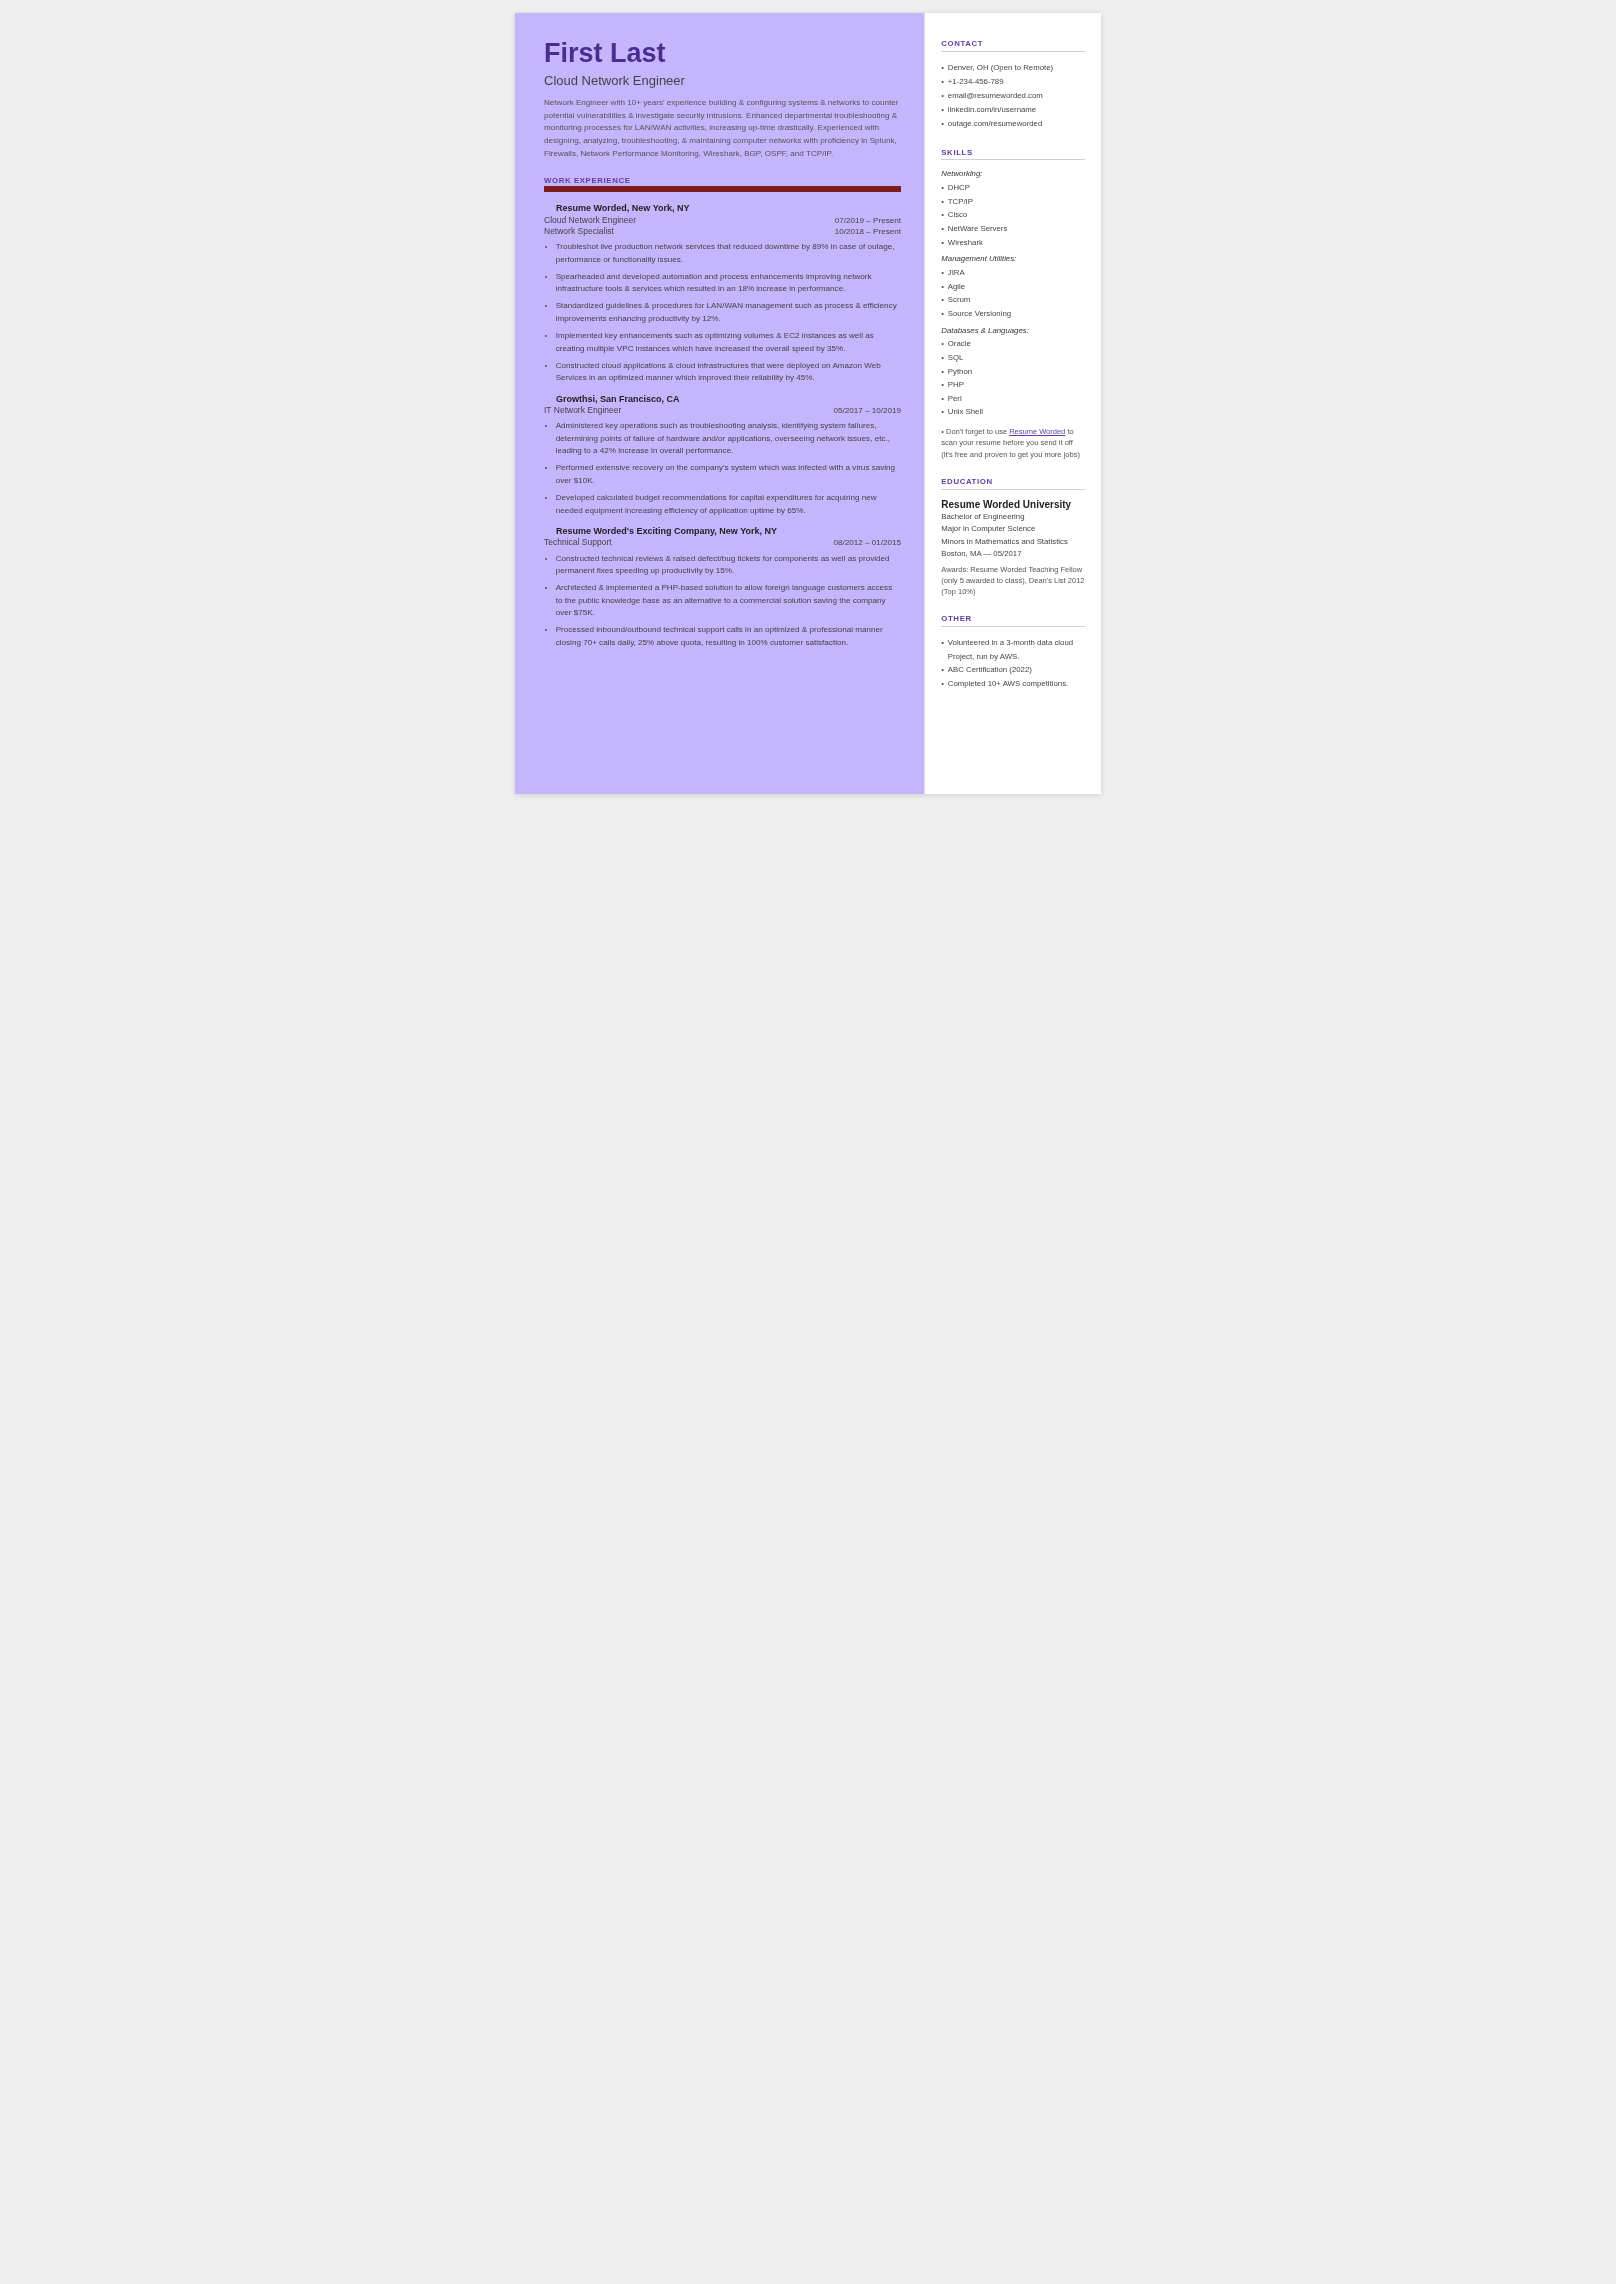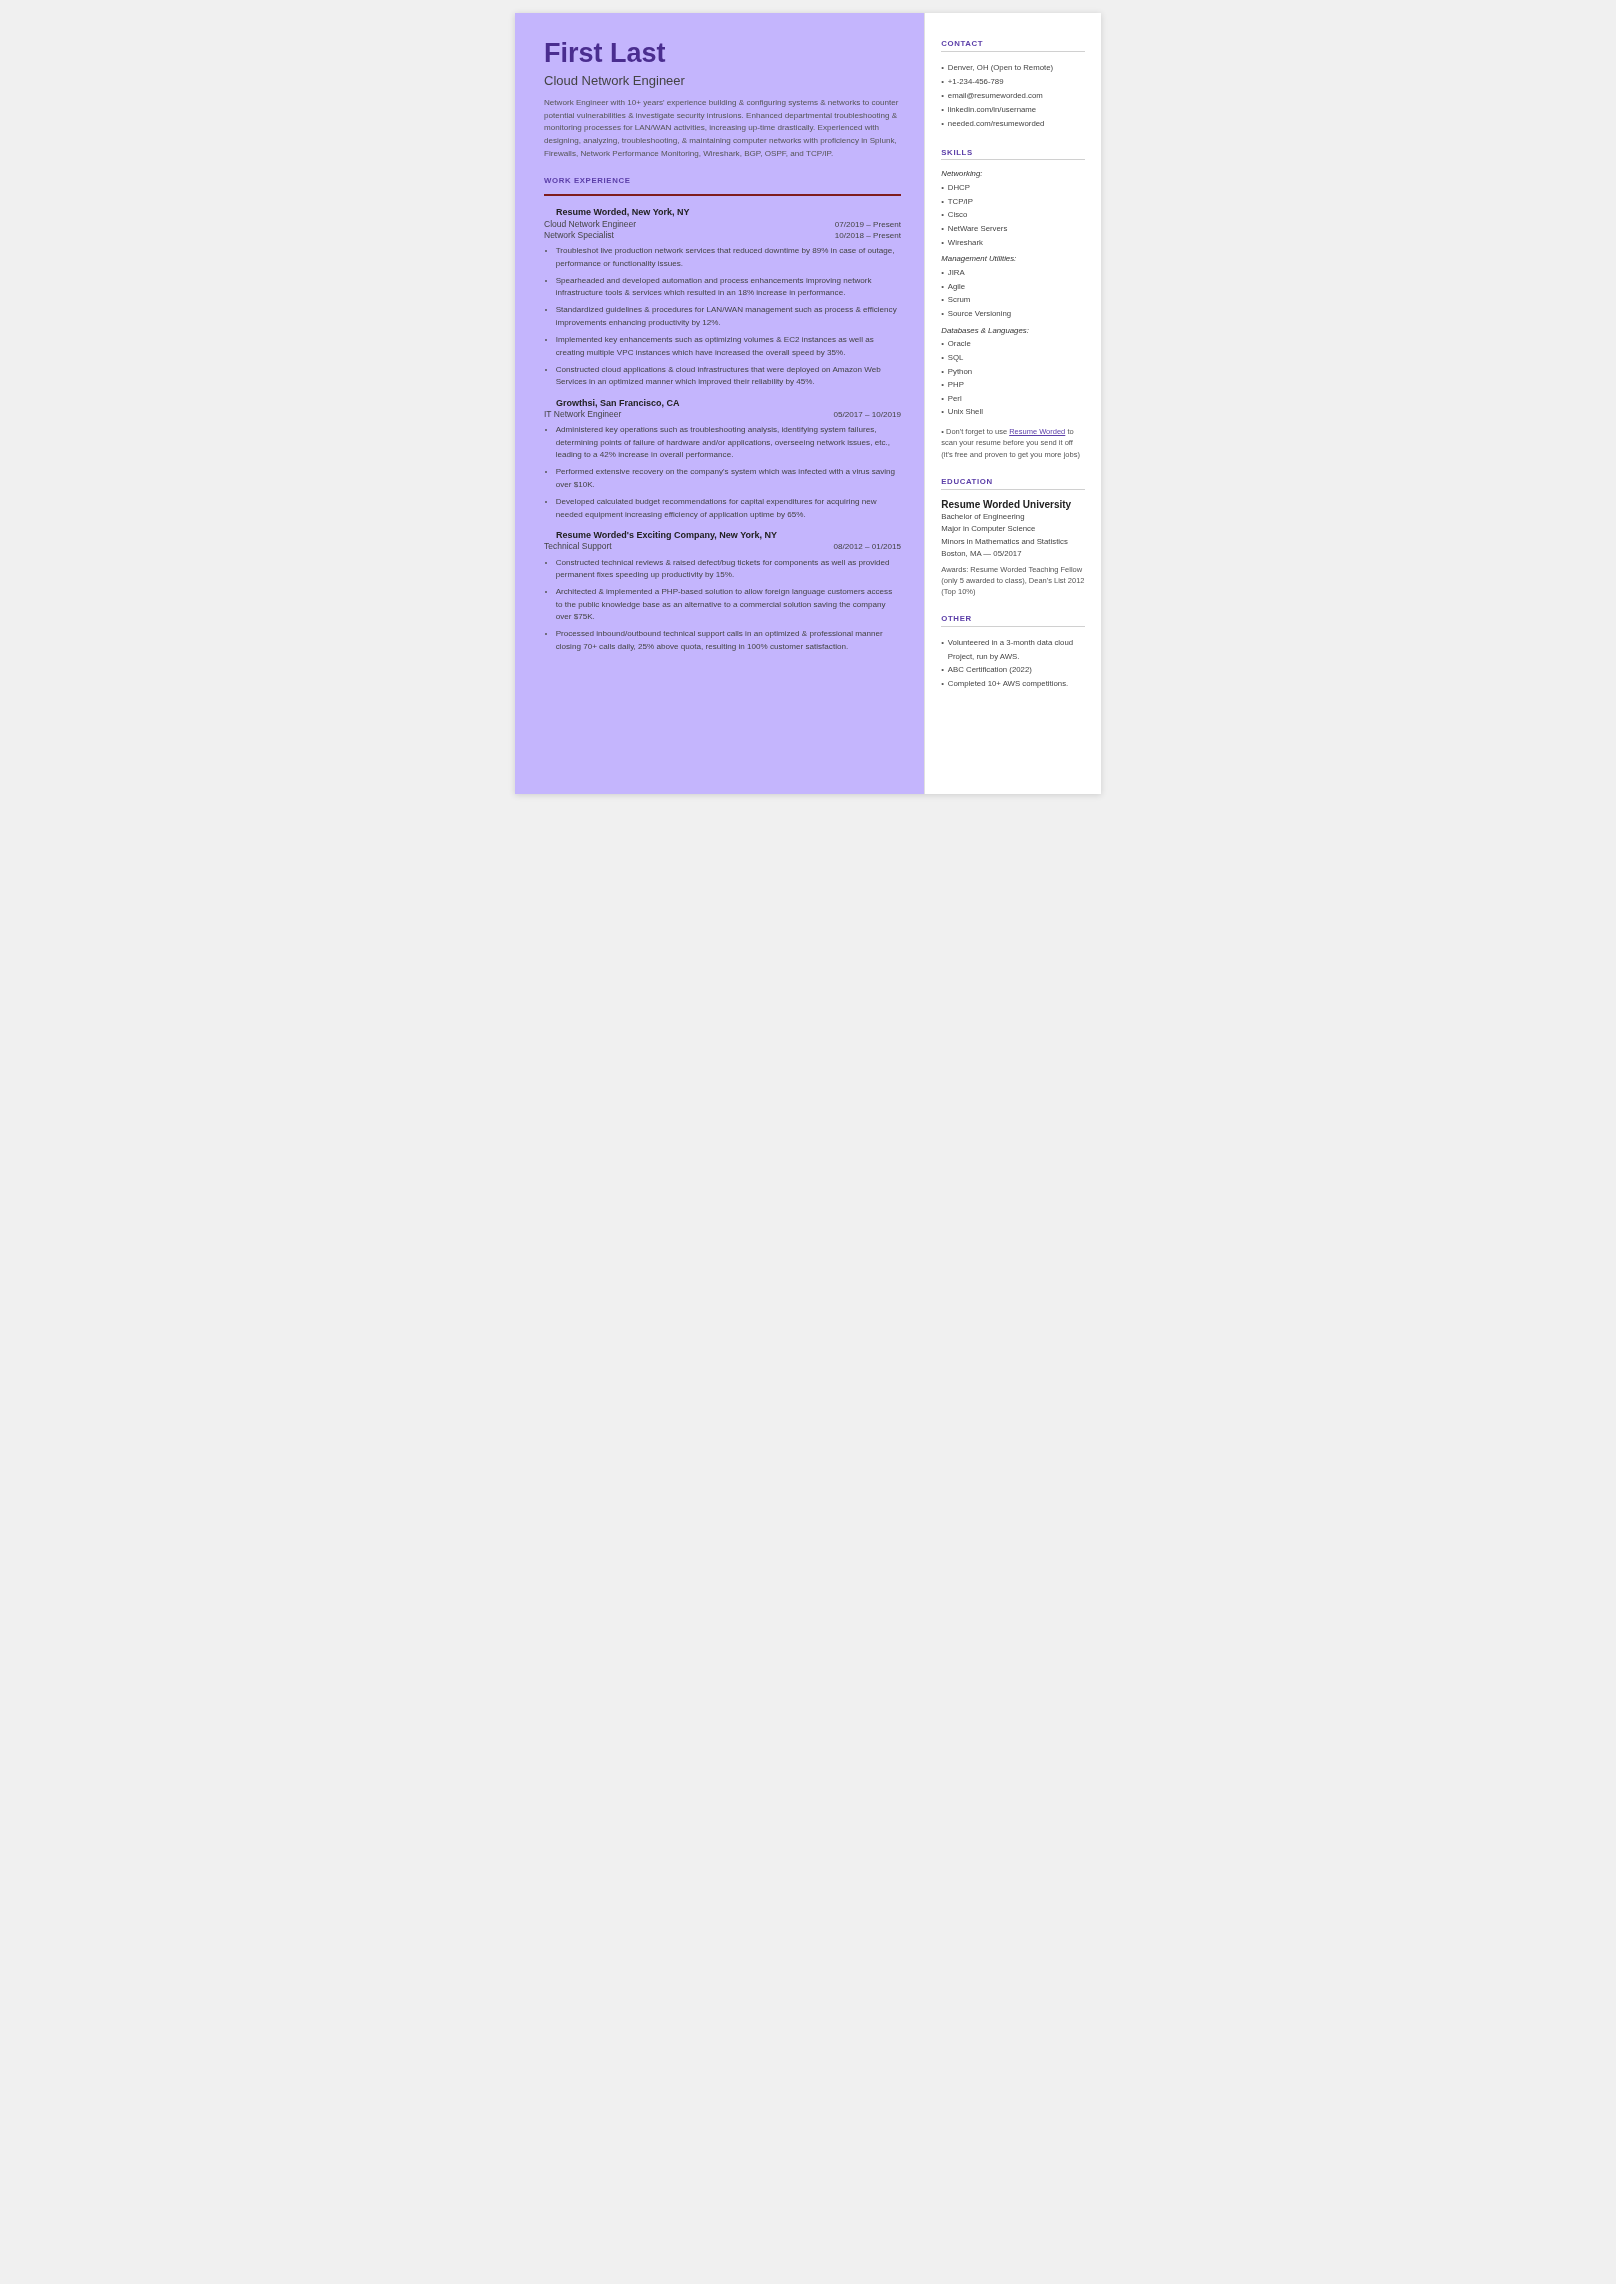--- a/index.html
+++ b/index.html
@@ -43,22 +43,22 @@
       color: #555;
       line-height: 1.6;
       margin-bottom: 14.3px;
     }
     .section-header {
       font-size: 7.8px;
       font-weight: 700;
       color: #5b3ea8;
       letter-spacing: 0.08em;
       text-transform: uppercase;
-      border-bottom: 2px solid #7f1d1d;
-      padding-bottom: 9px;
+      border-bottom: 6px solid #7f1d1d;
+      padding-bottom: 1px;
       margin-bottom: 11.7px;
     }
     .work-section {
       margin-bottom: 6.5px;
     }
     .company-name {
       font-size: 9px;
       font-weight: 700;
       color: #222;
       margin-bottom: 1.3px;
@@ -259,21 +259,21 @@
 
   <div class="sidebar-col">
 
     <div class="sidebar-section">
       <div class="sidebar-section-header">CONTACT</div>
       <ul class="contact-list">
         <li>Denver, OH (Open to Remote)</li>
         <li>+1-234-456-789</li>
         <li>email@resumeworded.com</li>
         <li>linkedin.com/in/username</li>
-        <li>needed.com/resumeworded</li>
+        <li>outage.com/resumeworded</li>
       </ul>
     </div>
 
     <div class="sidebar-section">
       <div class="sidebar-section-header">SKILLS</div>
 
       <div class="skill-category">Networking:</div>
       <ul class="skill-list">
         <li>DHCP</li>
         <li>TCP/IP</li>

